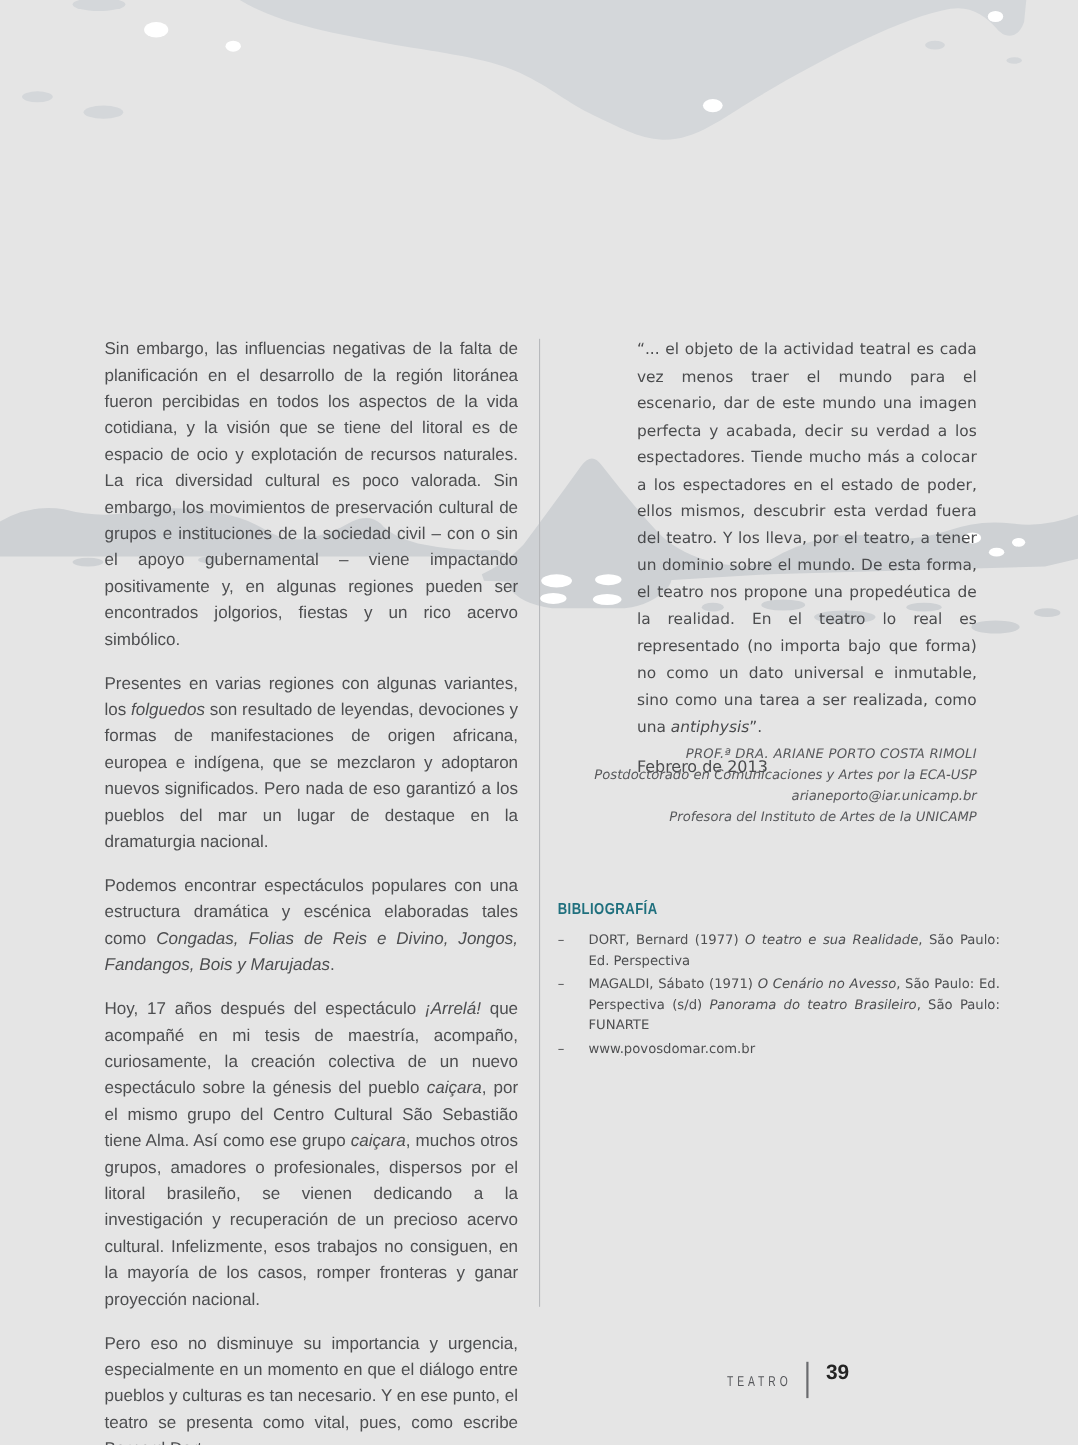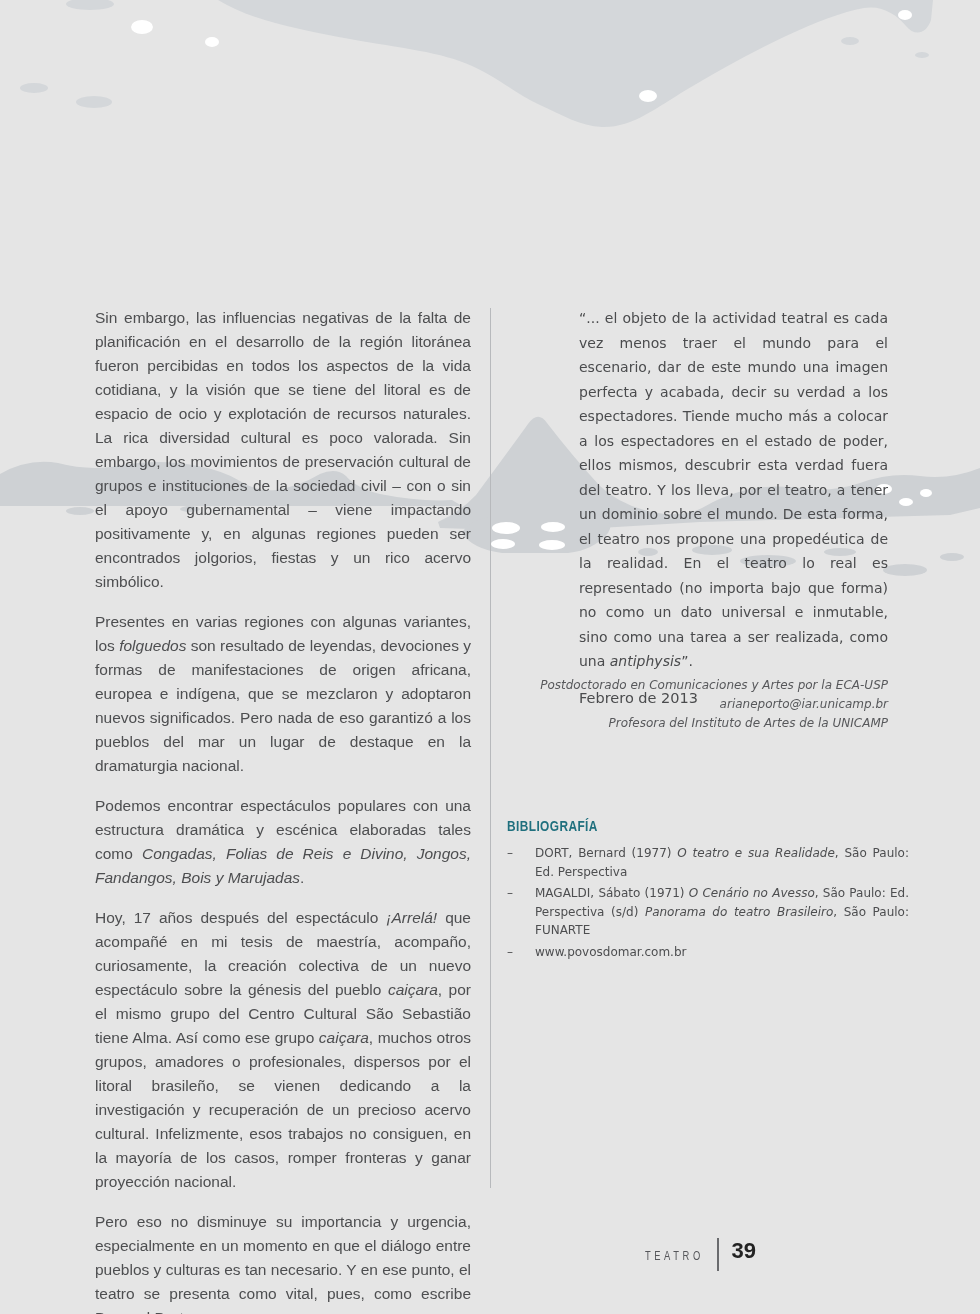--- a/index.html
+++ b/index.html
@@ -71,34 +71,34 @@
     font-family:"Liberation Sans",sans-serif;
     font-size:14.5px;font-weight:bold;letter-spacing:0.5px;
     color:var(--accent);
     transform:scaleX(0.82);transform-origin:left center;
     margin-bottom:10px;
   }
   .bib-item{display:flex;font-size:12px;line-height:18.5px;margin-bottom:3px;}
   .bib-dash{flex:0 0 28px;}
   .bib-text{flex:1;text-align:justify;}
 
-  .footer{position:absolute;top:1236px;left:0;width:852px;height:44px;z-index:2;}
+  .footer{position:absolute;top:1236px;left:16px;width:852px;height:44px;z-index:2;}
   .section-label{
     position:absolute;right:148px;top:12px;
     display:inline-block;
     font-size:13px;letter-spacing:5px;color:var(--footer);
     transform:scaleX(0.72);transform-origin:right center;
   }
   .footer-bar{
     position:absolute;right:133px;top:2px;width:2px;height:33px;
     background:#6a6b6e;
   }
   .page-number{
     position:absolute;right:96px;top:2px;
-    font-size:22px;font-weight:bold;color:var(--pagenum);
+    font-size:19px;font-weight:bold;color:var(--pagenum);
   }
 </style>
 </head>
 <body>
 
 <div class="page">
 
   <svg class="decor decor-top-svg" width="980" height="160" viewBox="0 0 980 160" aria-hidden="true">
     <path class="fill-top" d="M218,0
       C250,20 300,30 350,39
@@ -162,20 +162,21 @@
     <p><span>Hoy, 17 años después del espectáculo </span><span class="it">¡Arrelá!</span><span> que acompañé en mi tesis de maestría, acompaño, curiosamente, la creación colectiva de un nuevo espectáculo sobre la génesis del pueblo </span><span class="it">caiçara</span><span>, por el mismo grupo del Centro Cultural São Sebastião tiene Alma. Así como ese grupo </span><span class="it">caiçara</span><span>, muchos otros grupos, amadores o profesionales, dispersos por el litoral brasileño, se vienen dedicando a la investigación y recuperación de un precioso acervo cultural. Infelizmente, esos trabajos no consiguen, en la mayoría de los casos, romper fronteras y ganar proyección nacional.</span></p>
     <p><span>Pero eso no disminuye su importancia y urgencia, especialmente en un momento en que el diálogo entre pueblos y culturas es tan necesario. Y en ese punto, el teatro se presenta como vital, pues, como escribe Bernard Dort,</span></p>
   </div>
 
   <div class="col-right">
     <p class="quote"><span>“... el objeto de la actividad teatral es cada vez menos traer el mundo para el escenario, dar de este mundo una imagen perfecta y acabada, decir su verdad a los espectadores. Tiende mucho más a colocar a los espectadores en el estado de poder, ellos mismos, descubrir esta verdad fuera del teatro. Y los lleva, por el teatro, a tener un dominio sobre el mundo. De esta forma, el teatro nos propone una propedéutica de la realidad. En el teatro lo real es representado (no importa bajo que forma) no como un dato universal e inmutable, sino como una tarea a ser realizada, como una </span><span class="it">antiphysis</span><span>”.</span></p>
     <p class="date-line">Febrero de 2013</p>
   </div>
 
   <div class="credits">
+    <div class="caps">PROF.ª DRA. ARIANE PORTO COSTA RIMOLI</div>
     <div>Postdoctorado en Comunicaciones y Artes por la ECA-USP</div>
     <div>arianeporto@iar.unicamp.br</div>
     <div>Profesora del Instituto de Artes de la UNICAMP</div>
   </div>
 
   <div class="biblio">
     <h4>BIBLIOGRAFÍA</h4>
     <div class="bib-item">
       <span class="bib-dash">–</span>
       <div class="bib-text"><span>DORT, Bernard (1977) </span><span class="it">O teatro e sua Realidade</span><span>, São Paulo: Ed. Perspectiva</span></div>

